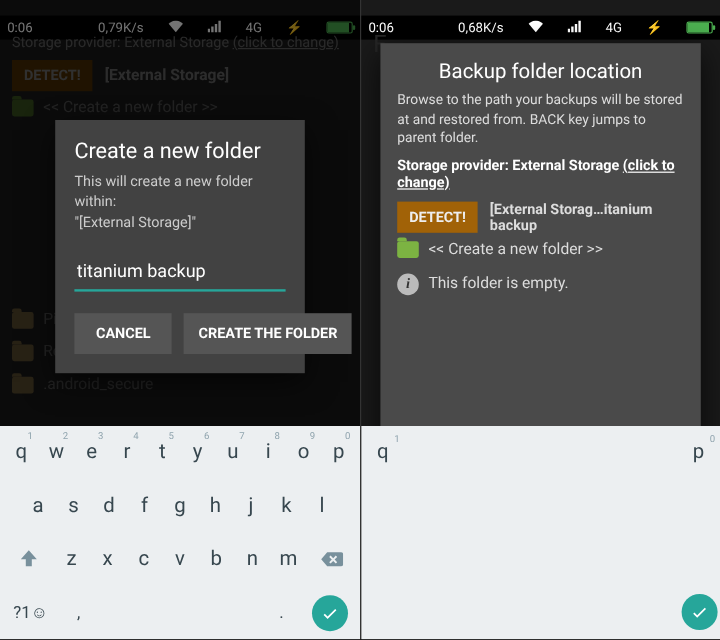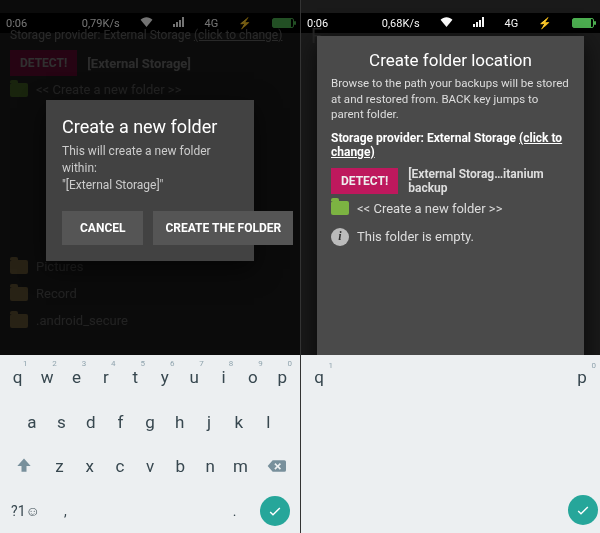--- a/index.html
+++ b/index.html
@@ -10,21 +10,21 @@
   .status-bar .time { flex: 0 0 auto; }
   .status-bar .spacer { flex: 1; }
   .status-bar .right { display: flex; align-items: center; gap: 20px; }
   .battery { width: 22px; height: 10px; border: 1px solid #4caf50; border-radius: 2px; position: relative; background: linear-gradient(to right, #4caf50 90%, transparent 90%); }
   .battery::after { content: ''; position: absolute; right: -3px; top: 2px; width: 2px; height: 4px; background: #4caf50; border-radius: 1px; }
   .bg-content { position: absolute; top: 20px; left: 0; right: 0; bottom: 0; padding: 8px 10px; color: #999; font-size: 12px; }
   .bg-dim { filter: brightness(0.45); }
   .storage-line { font-size: 12px; color: #ccc; }
   .storage-line u { text-decoration: underline; }
   .detect-row { display: flex; align-items: center; gap: 10px; margin-top: 8px; }
-  .detect-btn { background: #be185d; color: #eee; border: none; padding: 6px 10px; font-size: 12px; font-weight: bold; }
+  .detect-btn { background: #a16207; color: #eee; border: none; padding: 6px 10px; font-size: 12px; font-weight: bold; }
   .ext-label { color: #ddd; font-size: 13px; font-weight: bold; }
   .folder-list { margin-top: 0; }
   .folder-item { display: flex; align-items: center; gap: 8px; padding: 6px 0; color: #aaa; font-size: 13px; }
   .folder-ico { width: 18px; height: 14px; background: #c9a86a; border-radius: 2px; position: relative; }
   .folder-ico.green { background: #7cb342; }
   .folder-ico::before { content: ''; position: absolute; top: -3px; left: 0; width: 8px; height: 3px; background: inherit; border-radius: 2px 2px 0 0; }
   .info-ico { width: 18px; height: 18px; border-radius: 50%; background: #bbb; color: #333; display: flex; align-items: center; justify-content: center; font-weight: bold; font-style: italic; font-size: 12px; font-family: serif; }
   .overlay { position: absolute; top: 0; left: 0; right: 0; bottom: 0; background: rgba(0,0,0,0.55); display: flex; align-items: flex-start; justify-content: center; }
   .dialog-sm { background: #424242; color: #eee; width: 208px; margin-top: 100px; padding: 16px; box-shadow: 0 8px 24px rgba(0,0,0,0.6); }
   .dialog-sm h2 { font-size: 18px; font-weight: 400; color: #fff; }
@@ -113,20 +113,23 @@
     </div>
   </div>
 
   <div class="overlay">
     <div class="dialog-sm">
       <h2>Create a new folder</h2>
       <div class="sub">
         <span>This will create a new folder within:</span><br>
         <span>"[External Storage]"</span>
       </div>
+      <div style="position:relative">
+        <input type="text" value="titanium backup" style="">
+      </div>
       <div class="dlg-row">
         <button class="dlg-btn cancel">CANCEL</button>
         <button class="dlg-btn">CREATE THE FOLDER</button>
       </div>
     </div>
   </div>
 
   <div class="keyboard">
     <div class="kb-row r1" id="kbr1">
         <div class="key">q<sup>1</sup></div>
@@ -194,21 +197,21 @@
           </svg></span>
       <span>4G</span>
       <span style="color:#4caf50">⚡</span>
       <span class="battery"></span>
     </span>
   </div>
 
   <div class="bg-content bg-dim" style="color:#555;font-size:20px;padding-top:4px;">F</div>
 
   <div class="dialog-lg">
-    <h2>Create folder location</h2>
+    <h2>Backup folder location</h2>
     <div class="desc">Browse to the path your backups will be stored at and restored from. BACK key jumps to parent folder.</div>
     <div class="storage-line">
       <span>Storage provider: External Storage </span><u>(click to change)</u>
     </div>
     <div class="detect-row">
       <button class="detect-btn">DETECT!</button>
       <span class="ext-label" style="font-size:12px">[External Storag…itanium backup</span>
     </div>
     <div class="folder-list">
       <div class="folder-item">

